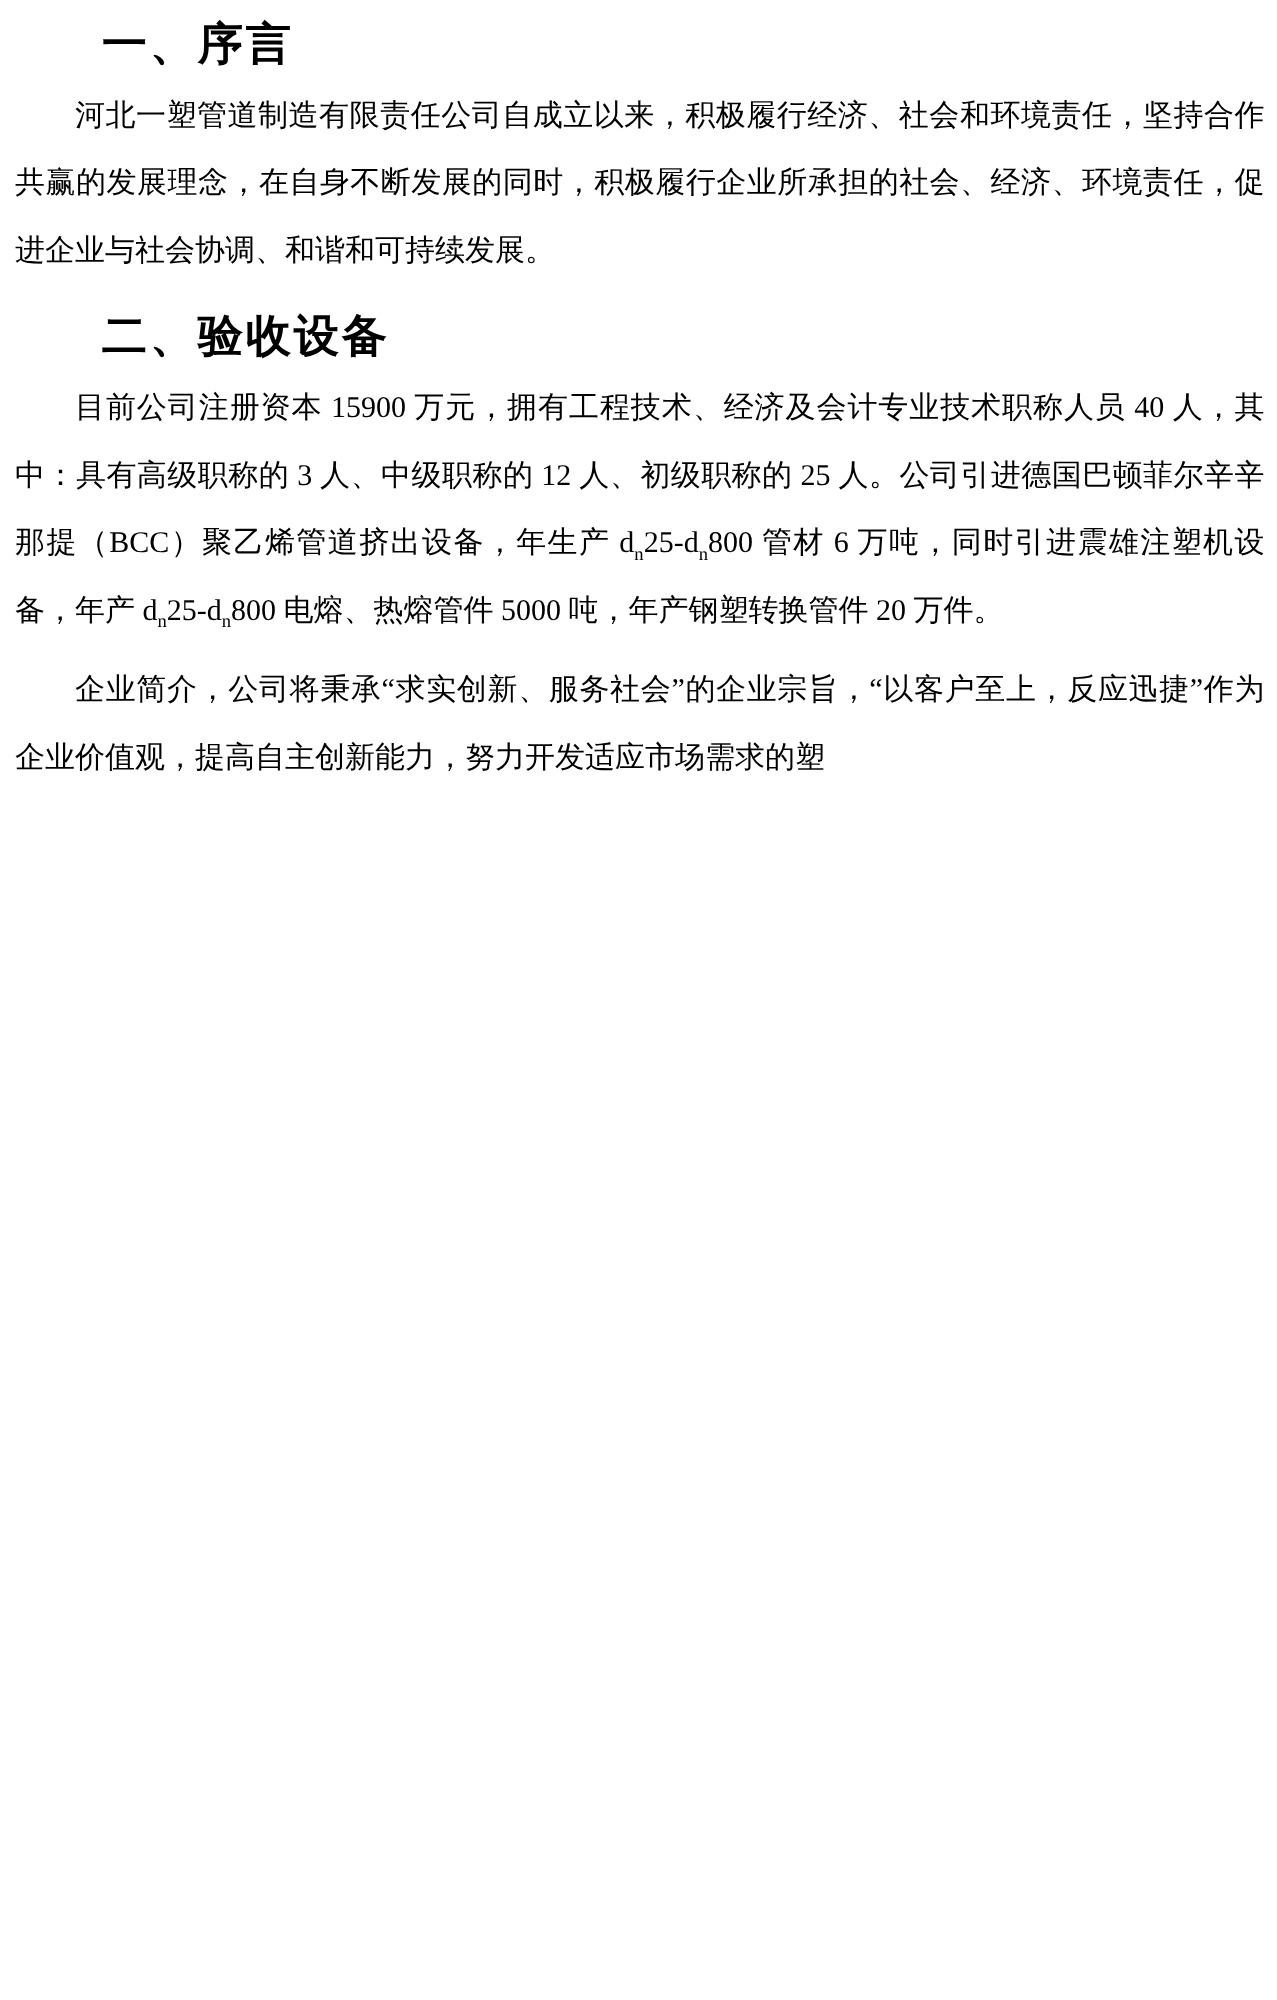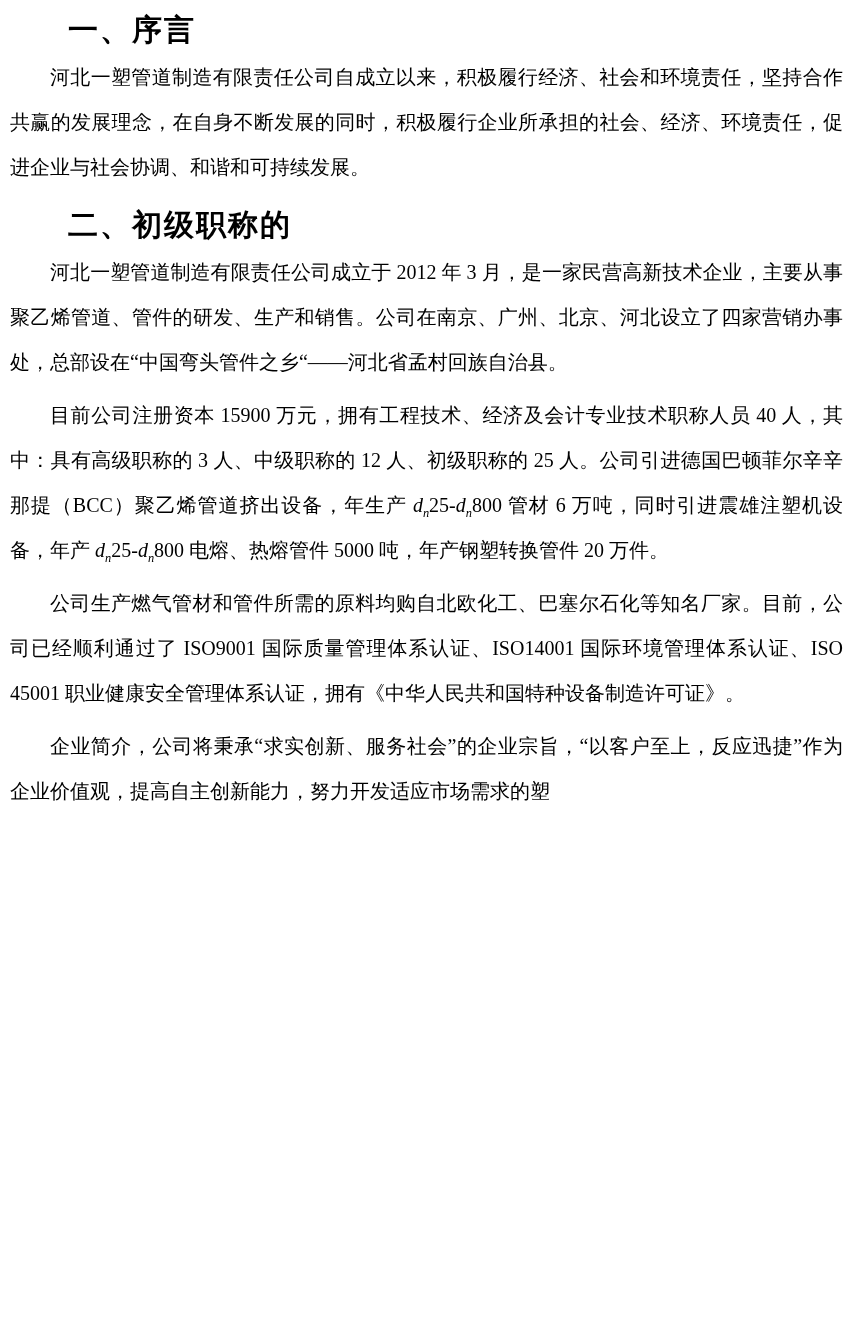--- a/index.html
+++ b/index.html
@@ -34,40 +34,37 @@
   }
   .para {
     font-size: 20px;
     line-height: 45px;
     text-align: justify;
     text-indent: 2em;
     margin: 0 0 8px 0;
   }
   .dn {
     font-family: "Liberation Serif", "DejaVu Serif", serif;
-    font-style: italic;
   }
   .dn sub {
     font-size: 0.62em;
     line-height: 0;
   }
 </style>
 </head>
 <body>
 
 <div class="page">
 
   <h2 class="heading">一、序言</h2>
 
   <p class="para">河北一塑管道制造有限责任公司自成立以来，积极履行经济、社会和环境责任，坚持合作共赢的发展理念，在自身不断发展的同时，积极履行企业所承担的社会、经济、环境责任，促进企业与社会协调、和谐和可持续发展。</p>
 
-  <h2 class="heading">二、初级职称的</h2>
+  <h2 class="heading">二、验收设备</h2>
 
-  <p class="para">河北一塑管道制造有限责任公司成立于 2012 年 3 月，是一家民营高新技术企业，主要从事聚乙烯管道、管件的研发、生产和销售。公司在南京、广州、北京、河北设立了四家营销办事处，总部设在“中国弯头管件之乡“——河北省孟村回族自治县。</p>
 
   <p class="para"><span>目前公司注册资本 15900 万元，拥有工程技术、经济及会计专业技术职称人员 40 人，其中：具有高级职称的 3 人、中级职称的 12 人、初级职称的 25 人。公司引进德国巴顿菲尔辛辛那提（BCC）聚乙烯管道挤出设备，年生产 </span><span class="dn"><span>d</span><sub>n</sub></span><span>25-</span><span class="dn"><span>d</span><sub>n</sub></span><span>800 管材 6 万吨，同时引进震雄注塑机设备，年产 </span><span class="dn"><span>d</span><sub>n</sub></span><span>25-</span><span class="dn"><span>d</span><sub>n</sub></span><span>800 电熔、热熔管件 5000 吨，年产钢塑转换管件 20 万件。</span></p>
 
-  <p class="para">公司生产燃气管材和管件所需的原料均购自北欧化工、巴塞尔石化等知名厂家。目前，公司已经顺利通过了 ISO9001 国际质量管理体系认证、ISO14001 国际环境管理体系认证、ISO 45001 职业健康安全管理体系认证，拥有《中华人民共和国特种设备制造许可证》。</p>
 
 
   <p class="para">企业简介，公司将秉承“求实创新、服务社会”的企业宗旨，“以客户至上，反应迅捷”作为企业价值观，提高自主创新能力，努力开发适应市场需求的塑</p>
 
 </div>
 
 </body></html>

